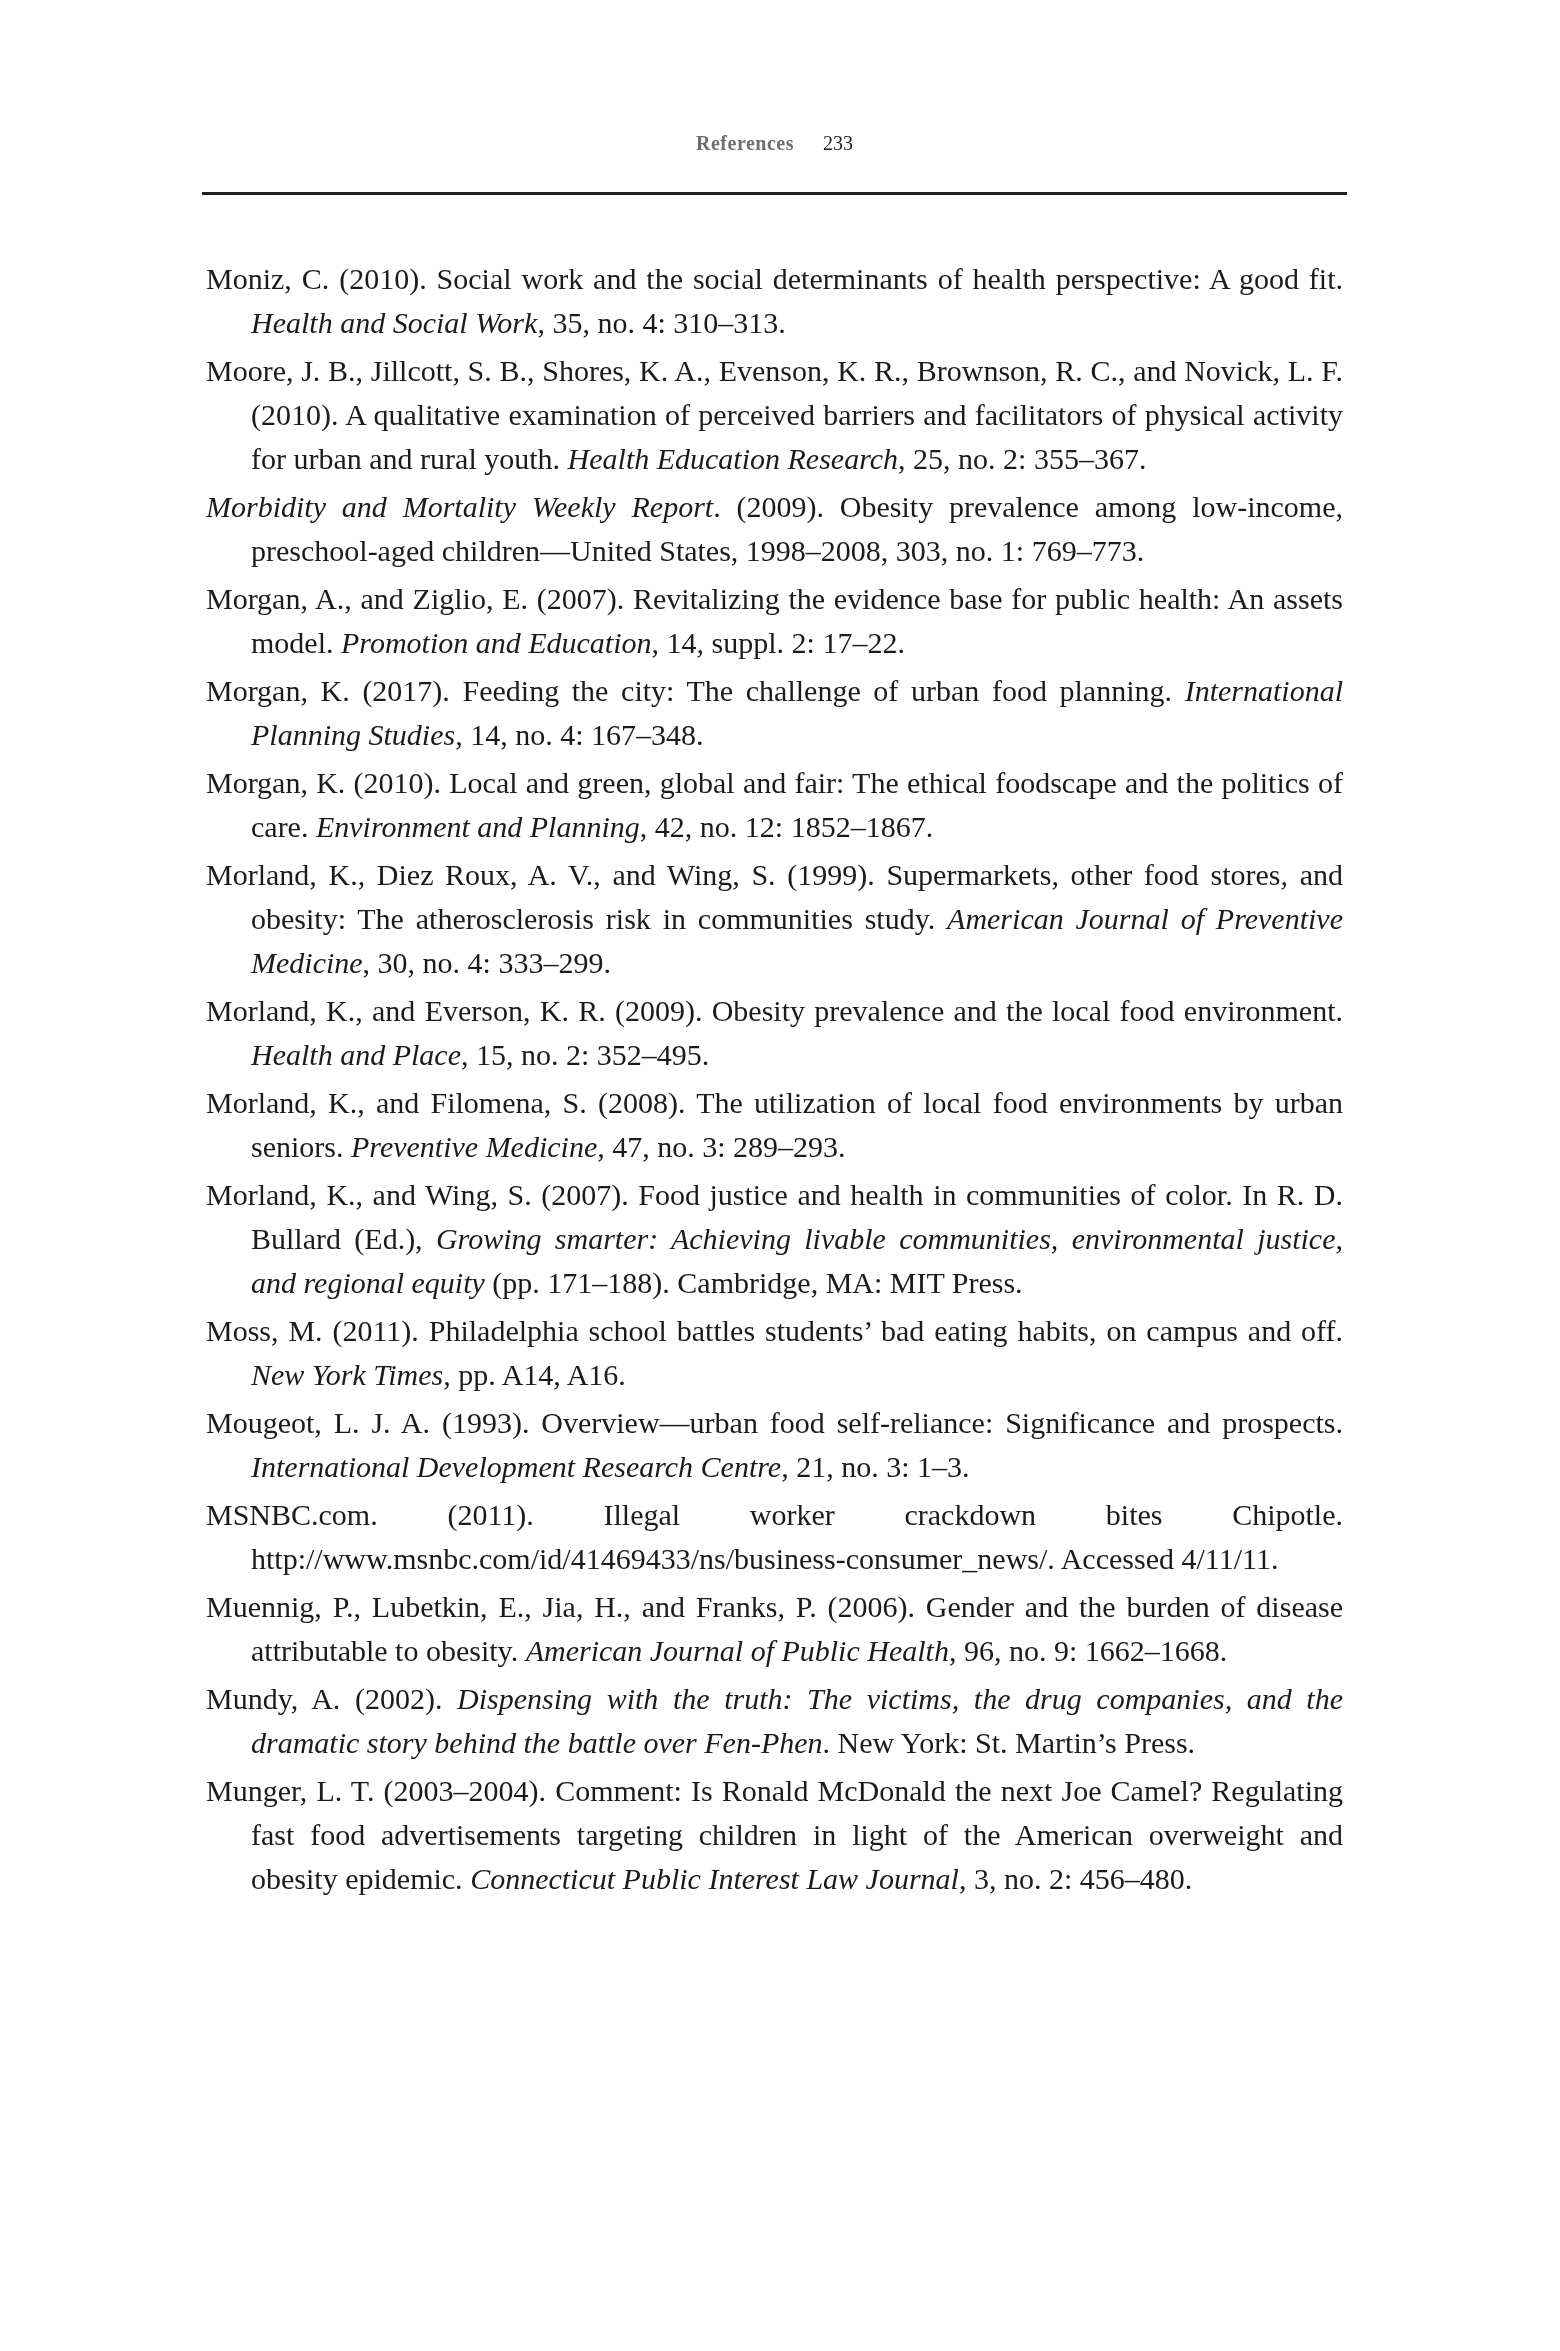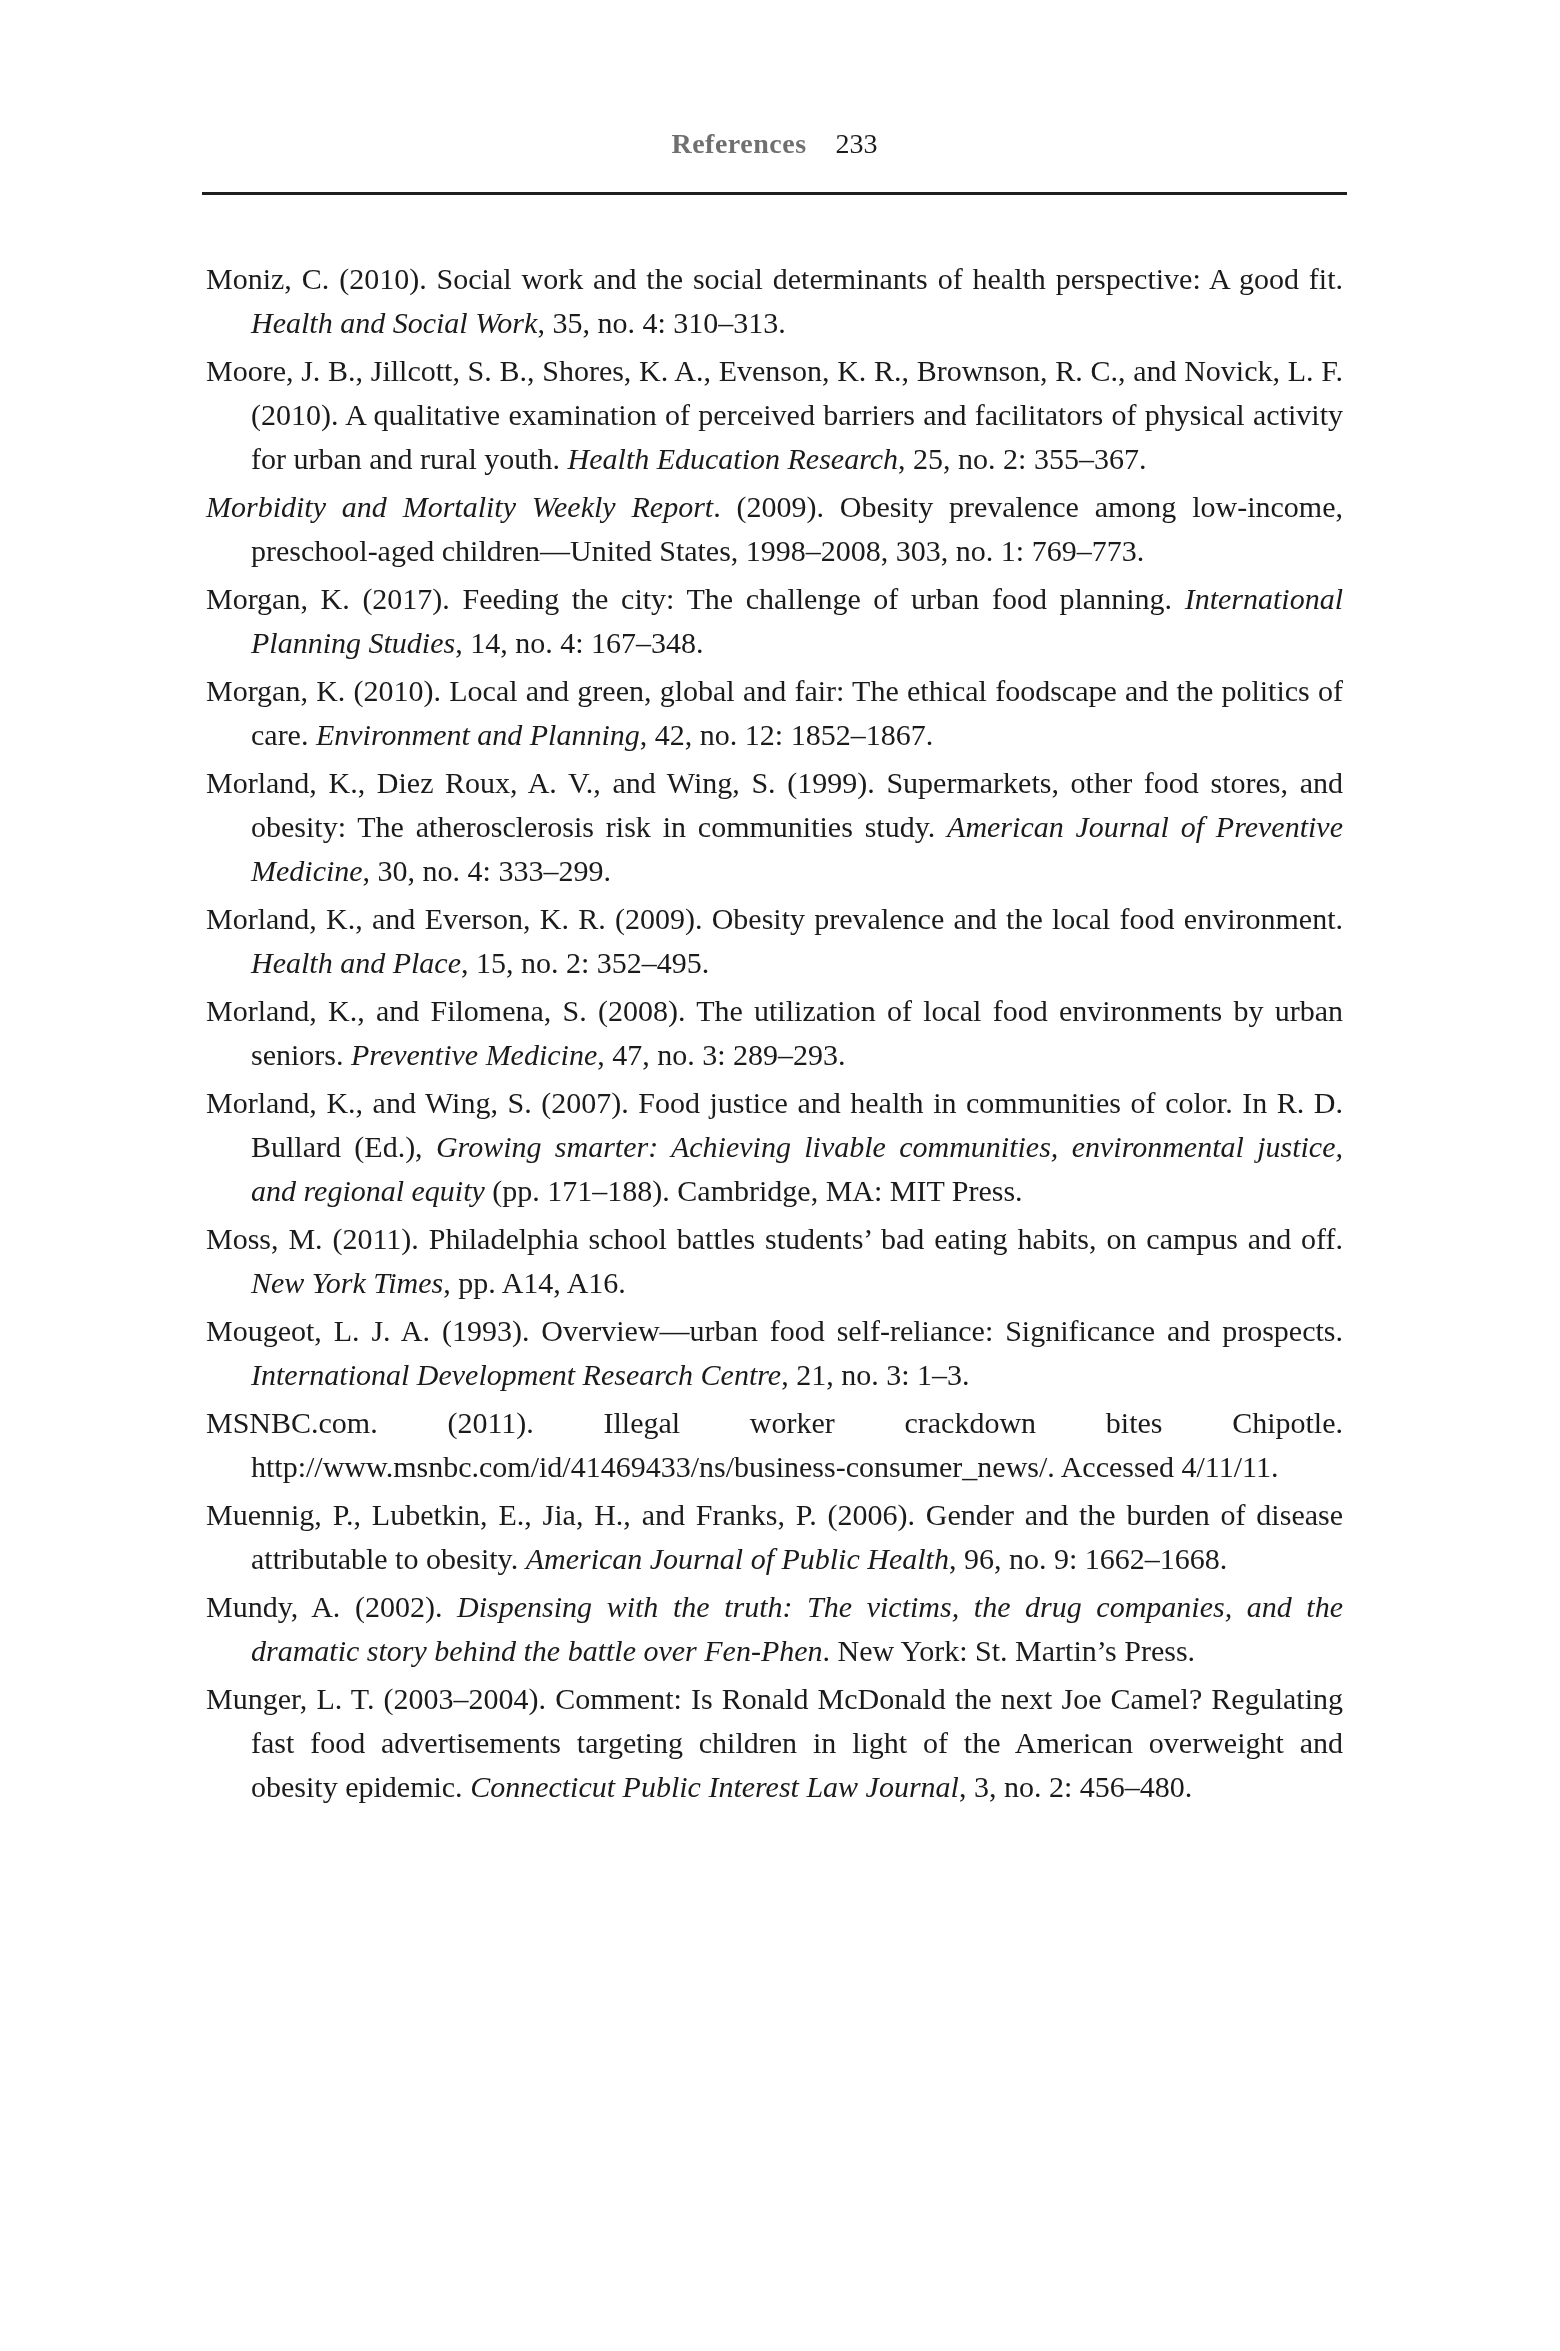--- a/index.html
+++ b/index.html
@@ -20,21 +20,21 @@
     overflow: hidden;
   }
   .column {
     width: 1145px;
     margin-left: 202px;
   }
   .running-header {
     padding-top: 128px;
     height: 31px;
     text-align: center;
-    font-size: 28px;
+    font-size: 20px;
     line-height: 31px;
     white-space: nowrap;
   }
   .rh-title {
     font-weight: bold;
     color: var(--header-title, #6f6f6f);
     letter-spacing: 0.5px;
   }
   .rh-page {
     font-weight: normal;
@@ -68,20 +68,21 @@
 <div class="page">
   <div class="column">
     <div class="running-header">
       <span class="rh-title">References</span><span class="rh-page">233</span>
     </div>
     <div class="rule"></div>
     <div class="refs">
         <p class="ref"><span>Moniz, C. (2010). Social work and the social determinants of health perspective: A good fit. </span><i>Health and Social Work</i><span>, 35, no. 4: 310–313.</span></p>
         <p class="ref"><span>Moore, J. B., Jillcott, S. B., Shores, K. A., Evenson, K. R., Brownson, R. C., and Novick, L. F. (2010). A qualitative examination of perceived barriers and facilitators of physical activity for urban and rural youth. </span><i>Health Education Research</i><span>, 25, no. 2: 355–367.</span></p>
         <p class="ref"><i>Morbidity and Mortality Weekly Report</i><span>. (2009). Obesity prevalence among low-income, preschool-aged children—United States, 1998–2008, 303, no. 1: 769–773.</span></p>
+        <p class="ref"><span>Morgan, A., and Ziglio, E. (2007). Revitalizing the evidence base for public health: An assets model. </span><i>Promotion and Education</i><span>, 14, suppl. 2: 17–22.</span></p>
         <p class="ref"><span>Morgan, K. (2017). Feeding the city: The challenge of urban food planning. </span><i>International Planning Studies</i><span>, 14, no. 4: 167–348.</span></p>
         <p class="ref"><span>Morgan, K. (2010). Local and green, global and fair: The ethical foodscape and the politics of care. </span><i>Environment and Planning</i><span>, 42, no. 12: 1852–1867.</span></p>
         <p class="ref"><span>Morland, K., Diez Roux, A. V., and Wing, S. (1999). Supermarkets, other food stores, and obesity: The atherosclerosis risk in communities study. </span><i>American Journal of Preventive Medicine</i><span>, 30, no. 4: 333–299.</span></p>
         <p class="ref"><span>Morland, K., and Everson, K. R. (2009). Obesity prevalence and the local food environment. </span><i>Health and Place</i><span>, 15, no. 2: 352–495.</span></p>
         <p class="ref"><span>Morland, K., and Filomena, S. (2008). The utilization of local food environments by urban seniors. </span><i>Preventive Medicine</i><span>, 47, no. 3: 289–293.</span></p>
         <p class="ref"><span>Morland, K., and Wing, S. (2007). Food justice and health in communities of color. In R. D. Bullard (Ed.), </span><i>Growing smarter: Achieving livable communities, environmental justice, and regional equity</i><span> (pp. 171–188). Cambridge, MA: MIT Press.</span></p>
         <p class="ref"><span>Moss, M. (2011). Philadelphia school battles students’ bad eating habits, on campus and off. </span><i>New York Times</i><span>, pp. A14, A16.</span></p>
         <p class="ref"><span>Mougeot, L. J. A. (1993). Overview—urban food self-reliance: Significance and prospects. </span><i>International Development Research Centre</i><span>, 21, no. 3: 1–3.</span></p>
         <p class="ref"><span>MSNBC.com. (2011). Illegal worker crackdown bites Chipotle. </span><span class="url">http://www.msnbc.com/id/41469433/ns/business-consumer_news/.</span><span> Accessed 4/11/11.</span></p>
         <p class="ref"><span>Muennig, P., Lubetkin, E., Jia, H., and Franks, P. (2006). Gender and the burden of disease attributable to obesity. </span><i>American Journal of Public Health</i><span>, 96, no. 9: 1662–1668.</span></p>

